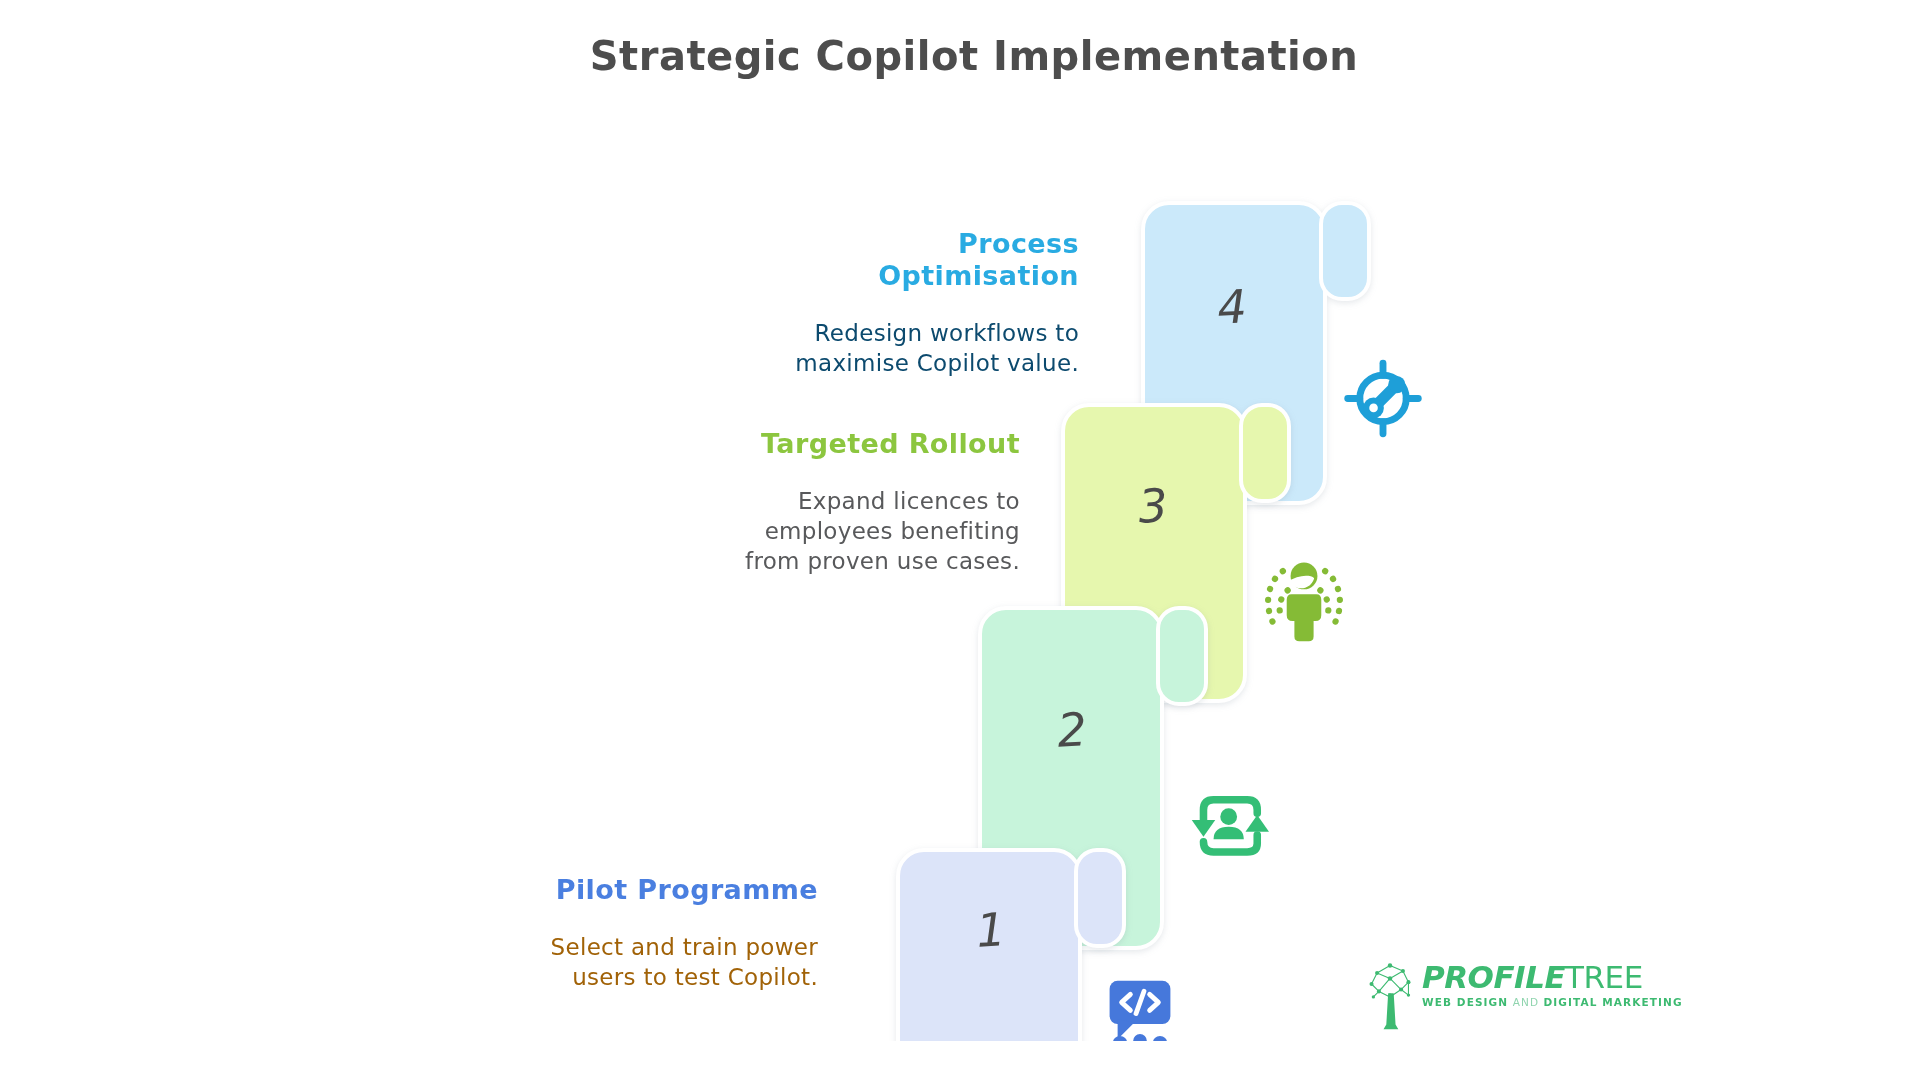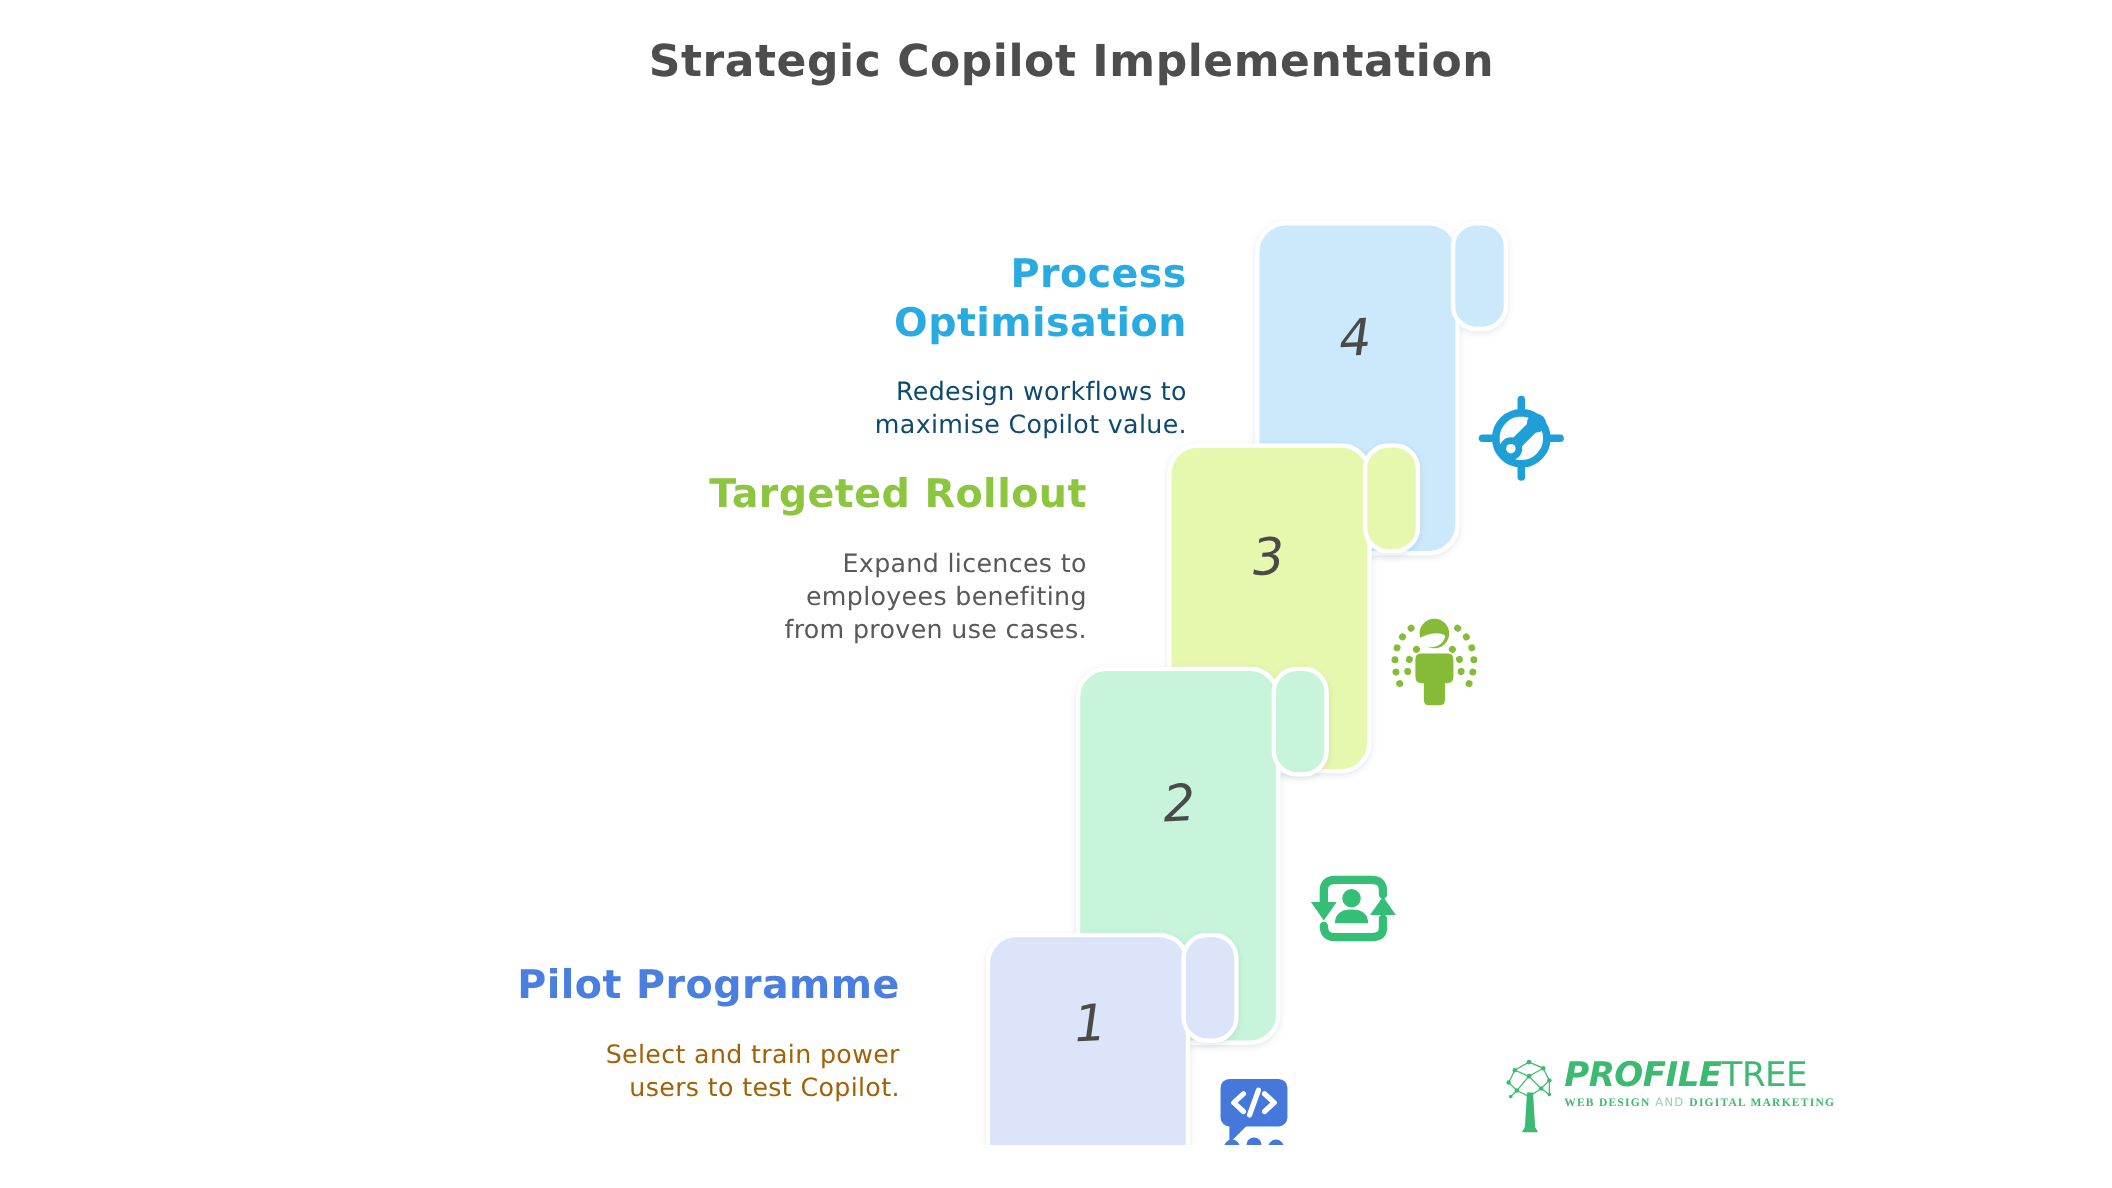--- a/index.html
+++ b/index.html
@@ -27,42 +27,42 @@
   .card-number {
     position: absolute;
     transform: translate(-50%, -50%) rotate(-3deg);
     font-size: 46px;
     font-style: italic;
     font-weight: normal;
     z-index: 6;
   }
   .step-text { position: absolute; text-align: right; width: 470px; z-index: 6; }
   .step-heading {
-    font-size: 36px;
+    font-size: 27px;
     font-weight: bold;
-    line-height: 44px;
+    line-height: 32px;
     letter-spacing: 0.4px;
     white-space: pre-line;
   }
   .step-desc {
     margin-top: 26px;
     font-size: 23px;
     line-height: 30px;
     letter-spacing: 0.3px;
     white-space: pre-line;
   }
   .icon { position: absolute; z-index: 6; }
   .icon svg { display: block; width: 100%; height: 100%; }
   .logo { position: absolute; left: 1366px; top: 960px; display: flex; align-items: flex-start; z-index: 6; }
   .logo-text { margin-left: 8px; }
   .brand-line { font-size: 31px; line-height: 34px; letter-spacing: -0.5px; white-space: nowrap; }
   .brand-bold { font-weight: bold; font-style: italic; }
   .brand-light { font-weight: normal; }
   .tagline { font-size: 10.5px; letter-spacing: 1.1px; margin-top: 2px; white-space: nowrap; }
-  .tagline .seg { font-weight: bold; font-family: Liberation Serif, serif; }
+  .tagline .seg { font-weight: bold; }
 </style>
 </head>
 <body>
 
 <div class="canvas">
 
   <h1 class="title" style="color: rgb(77, 77, 77);">Strategic Copilot Implementation</h1>
 
   <div class="card" style="left: 1141px; top: 201px; z-index: 1; color: rgb(203, 233, 250);">
     <svg width="232" height="308" viewBox="0 0 232 308">
@@ -97,21 +97,21 @@
   <div class="card-number" style="left: 1153px; top: 506px; color: rgb(74, 74, 74);">3</div>
   <div class="card-number" style="left: 1232px; top: 307px; color: rgb(74, 74, 74);">4</div>
 
   <div class="step-text" style="right:841px; top:228px;">
     <div class="step-heading" style="color: rgb(41, 171, 226);">Process
 Optimisation</div>
     <div class="step-desc" style="color: #0c4a6e;">Redesign workflows to
 maximise Copilot value.</div>
   </div>
 
-  <div class="step-text" style="right:932px; top:428px;">
+  <div class="step-text" style="right:900px; top:428px;">
     <div class="step-heading" style="color: rgb(140, 198, 63);">Targeted Rollout</div>
     <div class="step-desc" style="color: rgb(88, 89, 91);">Expand licences to
 employees benefiting
 from proven use cases.</div>
   </div>
 
 
   <div class="step-text" style="right:1102px; top:874px;">
     <div class="step-heading" style="color: rgb(74, 127, 224);">Pilot Programme</div>
     <div class="step-desc" style="color: #a16207;">Select and train power

